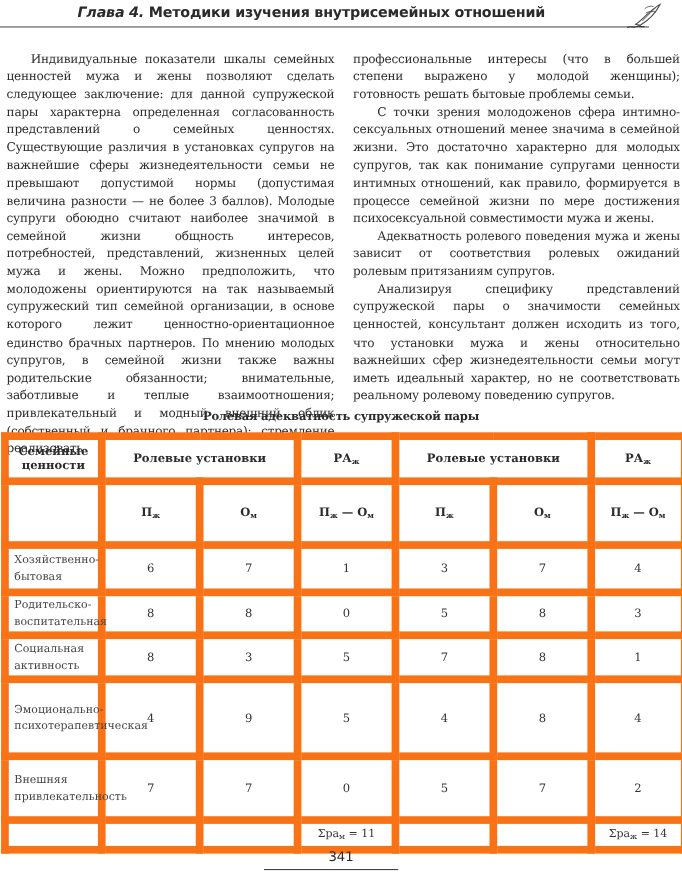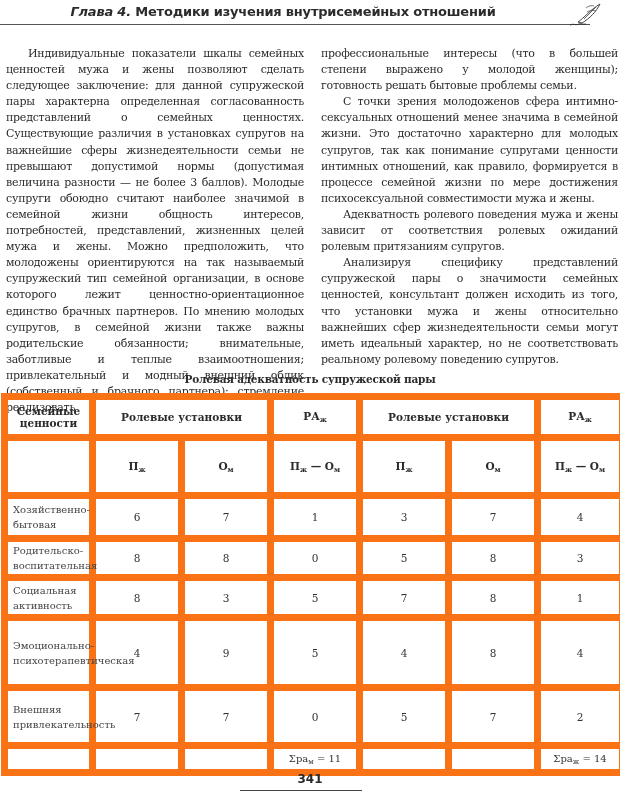--- a/index.html
+++ b/index.html
@@ -80,21 +80,21 @@
     tr.r3 td { height: 40px; }
     tr.r4 td { height: 70px; }
     tr.r5 td { height: 58px; }
     tr.r6 td { height: 27px; }
 
     
     .page-number {
       position: absolute; left: 0; width: 620px; top: 772px;
       text-align: center;
       font-family: "DejaVu Sans", sans-serif;
-      font-size: 12px; font-weight: bold; color: #2b2b2b;
+      font-size: 12px; font-weight: normal; color: #2b2b2b;
     }
     .page-rule {
       position: absolute; left: 240px; width: 122px; top: 790px; height: 1px;
       background: #444;
     }
   </style>
 </head>
 <body>
 
 <div class="page">

